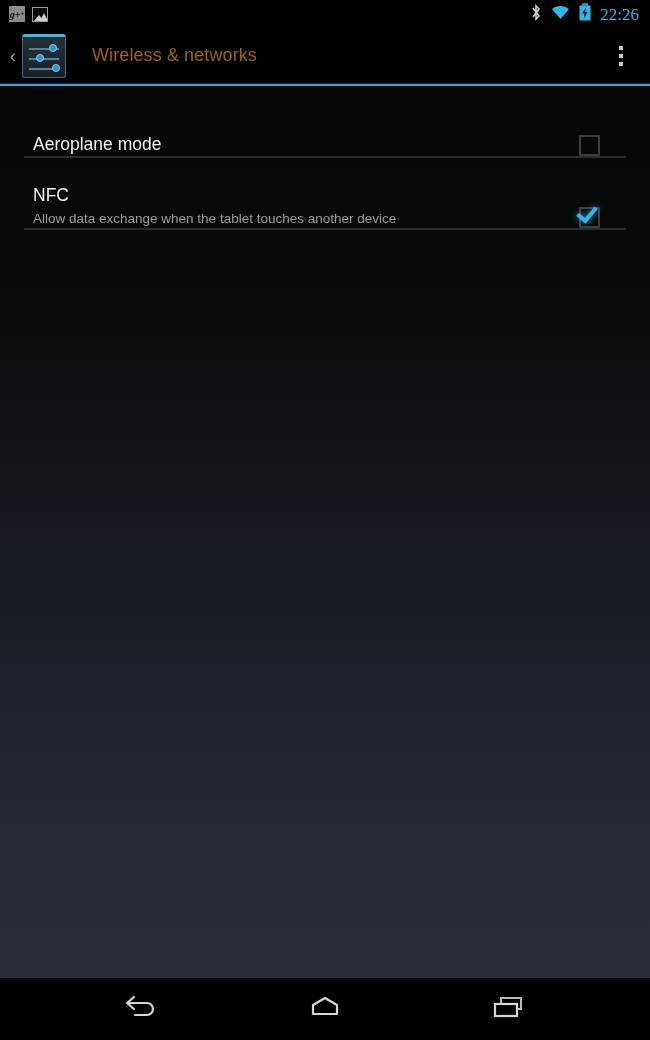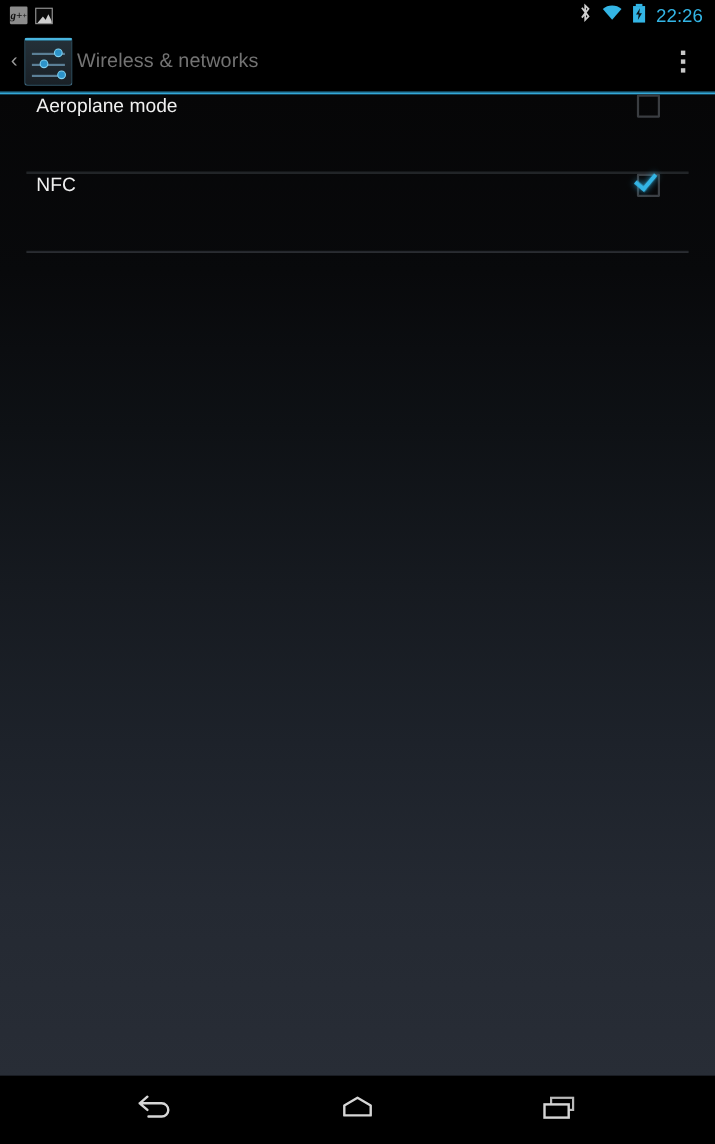--- a/index.html
+++ b/index.html
@@ -60,21 +60,21 @@
     width:0; height:0;
     border-left:4px solid transparent;
     border-right:4px solid transparent;
     border-bottom:8px solid #cfcfcf;
   }
   .clock {
     color:#33b5e5;
     font-size:17px;
     letter-spacing:0px;
     line-height:1;
-    font-family:Liberation Sans, sans-serif;
+    font-family:Liberation Serif, serif;
   }
 
   
   #action-bar {
     position:absolute; top:28px; left:0;
     width:650px; height:55px;
     background:#000;
     display:flex; align-items:center;
   }
   #up-chevron {
@@ -94,23 +94,23 @@
     background:linear-gradient(180deg,#243038 0%, #1a2127 100%);
     position:relative;
     flex:0 0 auto;
   }
   .slider-row { position:absolute; left:6px; right:6px; height:2px; background:#5b7f96; }
   .slider-knob {
     position:absolute; width:8px; height:8px; border-radius:50%;
     background:#2d93c9; border:1.5px solid #7fd0f0;
   }
   #bar-title {
-    color:#737373;
+    color:#a16207;
     font-size:18px;
-    margin-left:4px;
+    margin-left:26px;
     letter-spacing:0.1px;
     white-space:nowrap;
   }
   #overflow-menu {
     margin-left:auto; margin-right:18px;
     width:22px; height:40px;
     display:flex; flex-direction:column;
     align-items:center; justify-content:center; gap:4px;
   }
   #overflow-menu i { display:block; width:4px; height:4px; background:#c8c8c8; }
@@ -129,21 +129,21 @@
         #060607 0%,
         #08090b 18%,
         #0e1115 34%,
         #161a20 50%,
         #1d222a 66%,
         #242932 82%,
         #282d36 100%);
   }
   .pref-row {
     position:relative;
-    display:flex; align-items:flex-start;
+    display:flex; align-items:flex-end;
     padding:0 24px 0 33px;
     min-height:70px;
   }
   .pref-text { flex:1 1 auto; padding-right:20px; }
   .pref-title {
     color:#f0f0f0;
     font-size:17.5px;
     line-height:1.25;
   }
   .pref-summary {
@@ -267,20 +267,21 @@
         <div class="cb-box"></div>
       </div>
     </div>
     <div class="divider"></div>
 
     <div class="divider"></div>
 
     <div class="pref-row">
       <div class="pref-text">
         <div class="pref-title">NFC</div>
+        <div class="pref-summary">Allow data exchange when the tablet touches another device</div>
       </div>
       <div class="cb checked">
         <div class="cb-box"></div>
           <div class="cb-tick"></div>
       </div>
     </div>
     <div class="divider"></div>
 
     <div class="divider"></div>
 

